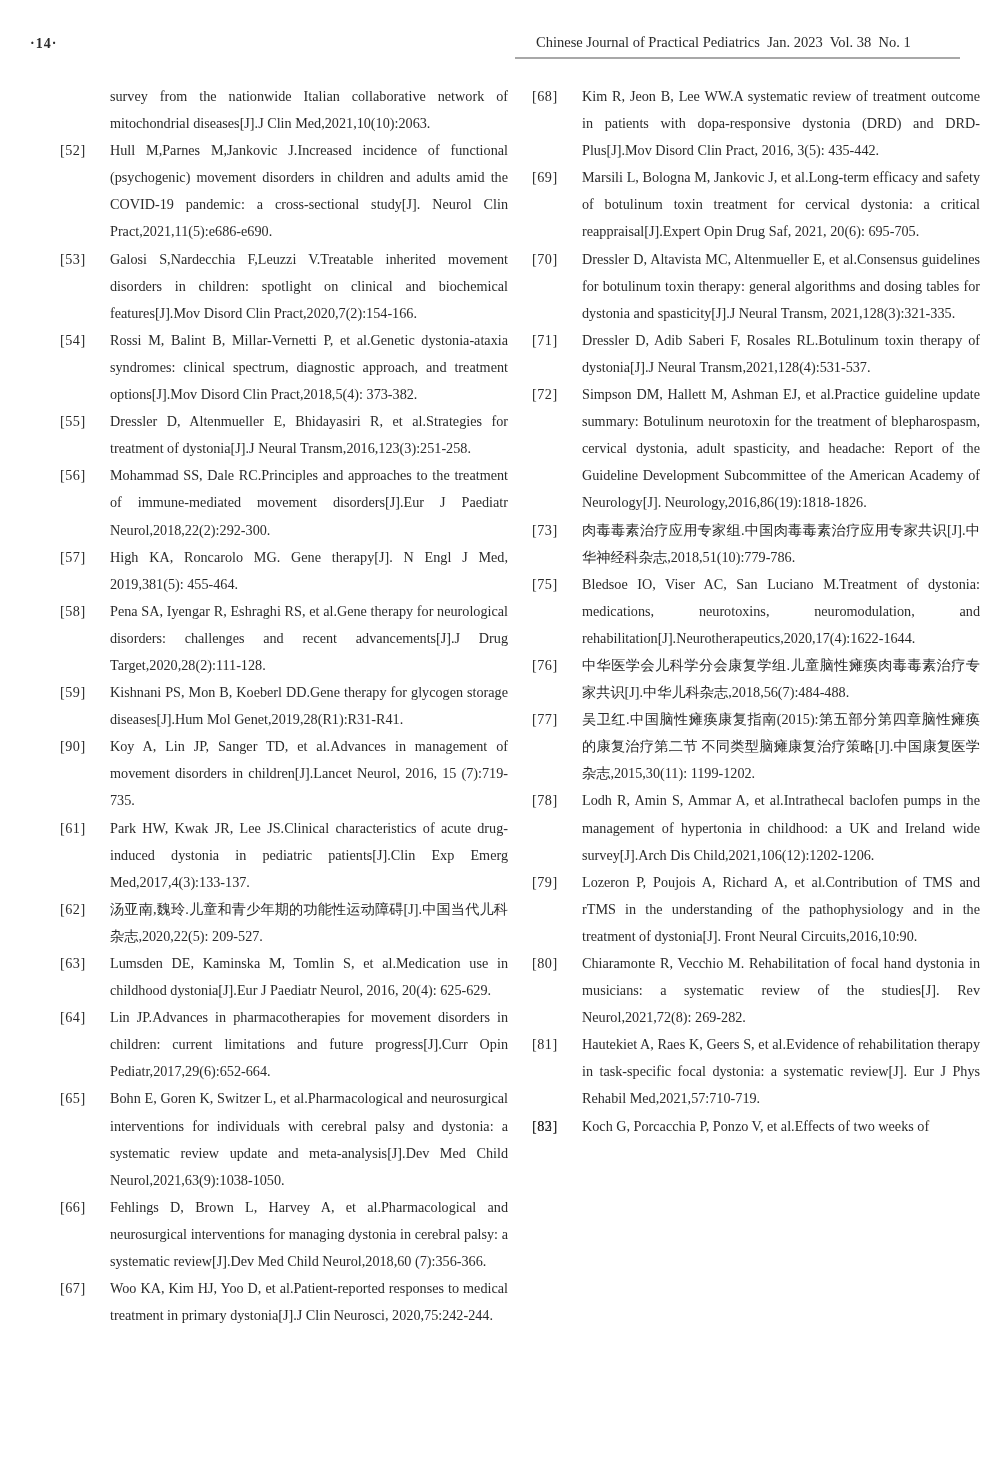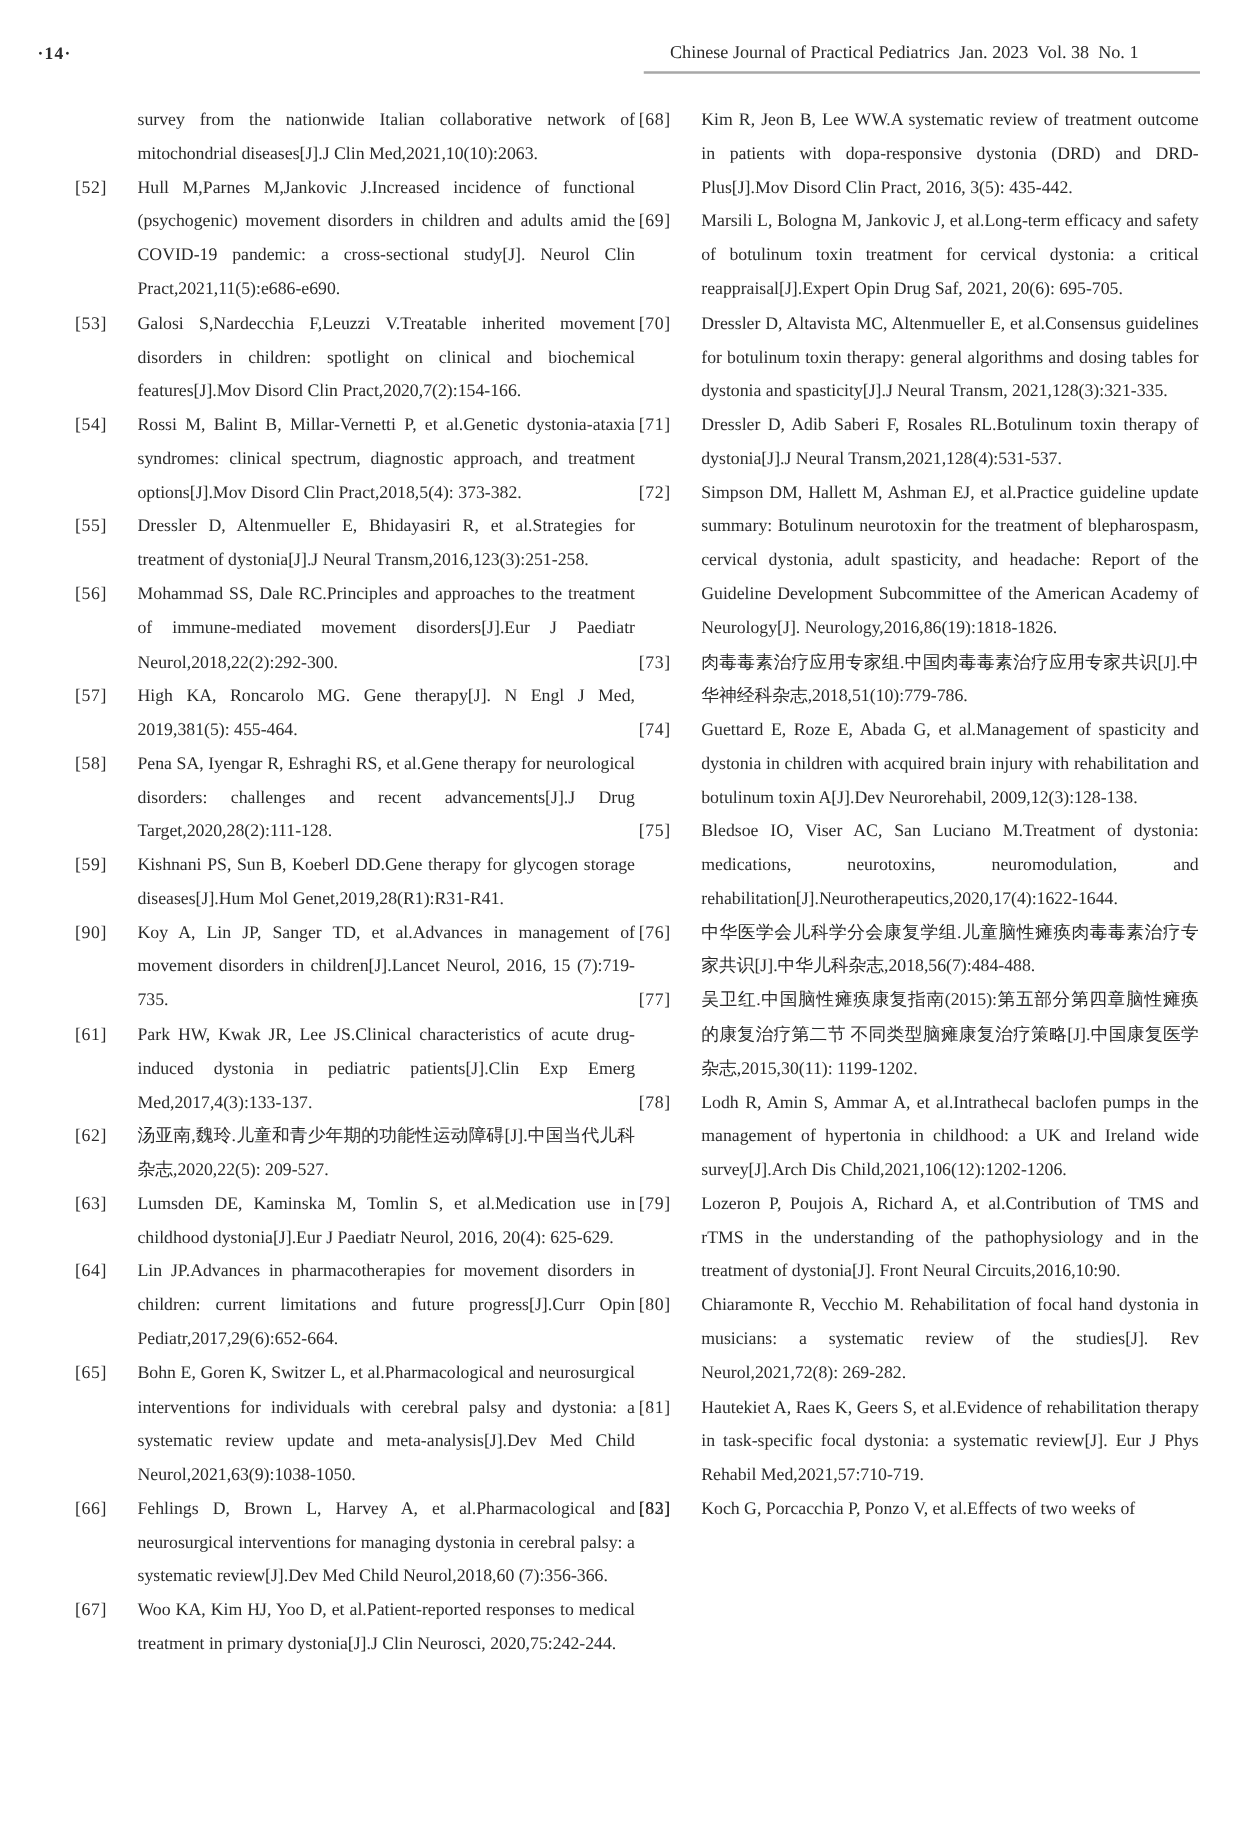--- a/index.html
+++ b/index.html
@@ -4,21 +4,21 @@
 <style>
   html, body { margin: 0; padding: 0; background: #ffffff; }
   body { width: 1000px; height: 1476px; position: relative; overflow: hidden;
          font-family: "Liberation Serif", "DejaVu Serif", serif; color: #2a2a2a; }
   .page-num { position: absolute; left: 30px; top: 36px; font-size: 14px; letter-spacing: 1px; font-weight: bold; }
   .running-head { position: absolute; left: 536px; width: 445px; top: 34px; text-align: left;
                   font-size: 14.5px; white-space: pre; }
   .head-rule { position: absolute; left: 515px; width: 445px; top: 57px; height: 2px; background: #a8a8a8; }
   .col { position: absolute; top: 83px; width: 448px; }
   .col.left { left: 28px; margin-left: 32px; }
-  .col.right { left: 511px; font-family: Liberation Serif, serif; }
+  .col.right { left: 532px; font-family: Liberation Serif, serif; }
   .ref { position: relative; padding-left: 50px; font-size: 14.2px; line-height: 27.1px;
          text-align: justify; text-align-last: left; }
   .ref.cont { padding-left: 50px; }
   .ref-num { position: absolute; left: 0; top: 0; width: 46px; letter-spacing: 0.5px; }
   .ref-text { display: block; }
 </style>
 </head>
 <body>
 
 <div class="page-num">·14·</div>
@@ -53,21 +53,21 @@
       <div class="ref">
         <span class="ref-num">[57]</span>
         <span class="ref-text">High KA, Roncarolo MG. Gene therapy[J]. N Engl J Med, 2019,381(5): 455-464.</span>
       </div>
       <div class="ref">
         <span class="ref-num">[58]</span>
         <span class="ref-text">Pena SA, Iyengar R, Eshraghi RS, et al.Gene therapy for neurological disorders: challenges and recent advancements[J].J Drug Target,2020,28(2):111-128.</span>
       </div>
       <div class="ref">
         <span class="ref-num">[59]</span>
-        <span class="ref-text">Kishnani PS, Sun B, Koeberl DD.Gene therapy for glycogen storage diseases[J].Hum Mol Genet,2019,28(R1):R31-R41.</span>
+        <span class="ref-text">Kishnani PS, Mon B, Koeberl DD.Gene therapy for glycogen storage diseases[J].Hum Mol Genet,2019,28(R1):R31-R41.</span>
       </div>
       <div class="ref">
         <span class="ref-num">[90]</span>
         <span class="ref-text">Koy A, Lin JP, Sanger TD, et al.Advances in management of movement disorders in children[J].Lancet Neurol, 2016, 15 (7):719-735.</span>
       </div>
       <div class="ref">
         <span class="ref-num">[61]</span>
         <span class="ref-text">Park HW, Kwak JR, Lee JS.Clinical characteristics of acute drug- induced dystonia in pediatric patients[J].Clin Exp Emerg Med,2017,4(3):133-137.</span>
       </div>
       <div class="ref">
@@ -117,24 +117,20 @@
       </div>
       <div class="ref">
         <span class="ref-num">[72]</span>
         <span class="ref-text">Simpson DM, Hallett M, Ashman EJ, et al.Practice guideline update summary: Botulinum neurotoxin for the treatment of blepharospasm, cervical dystonia, adult spasticity, and headache: Report of the Guideline Development Subcommittee of the American Academy of Neurology[J]. Neurology,2016,86(19):1818-1826.</span>
       </div>
       <div class="ref">
         <span class="ref-num">[73]</span>
         <span class="ref-text">肉毒毒素治疗应用专家组.中国肉毒毒素治疗应用专家共识[J].中华神经科杂志,2018,51(10):779-786.</span>
       </div>
       <div class="ref">
-        <span class="ref-num">[74]</span>
-        <span class="ref-text">Guettard E, Roze E, Abada G, et al.Management of spasticity and dystonia in children with acquired brain injury with rehabilitation and botulinum toxin A[J].Dev Neurorehabil, 2009,12(3):128-138.</span>
-      </div>
-      <div class="ref">
         <span class="ref-num">[75]</span>
         <span class="ref-text">Bledsoe IO, Viser AC, San Luciano M.Treatment of dystonia: medications, neurotoxins, neuromodulation, and rehabilitation[J].Neurotherapeutics,2020,17(4):1622-1644.</span>
       </div>
       <div class="ref">
         <span class="ref-num">[76]</span>
         <span class="ref-text">中华医学会儿科学分会康复学组.儿童脑性瘫痪肉毒毒素治疗专家共识[J].中华儿科杂志,2018,56(7):484-488.</span>
       </div>
       <div class="ref">
         <span class="ref-num">[77]</span>
         <span class="ref-text">吴卫红.中国脑性瘫痪康复指南(2015):第五部分第四章脑性瘫痪的康复治疗第二节 不同类型脑瘫康复治疗策略[J].中国康复医学杂志,2015,30(11): 1199-1202.</span>

